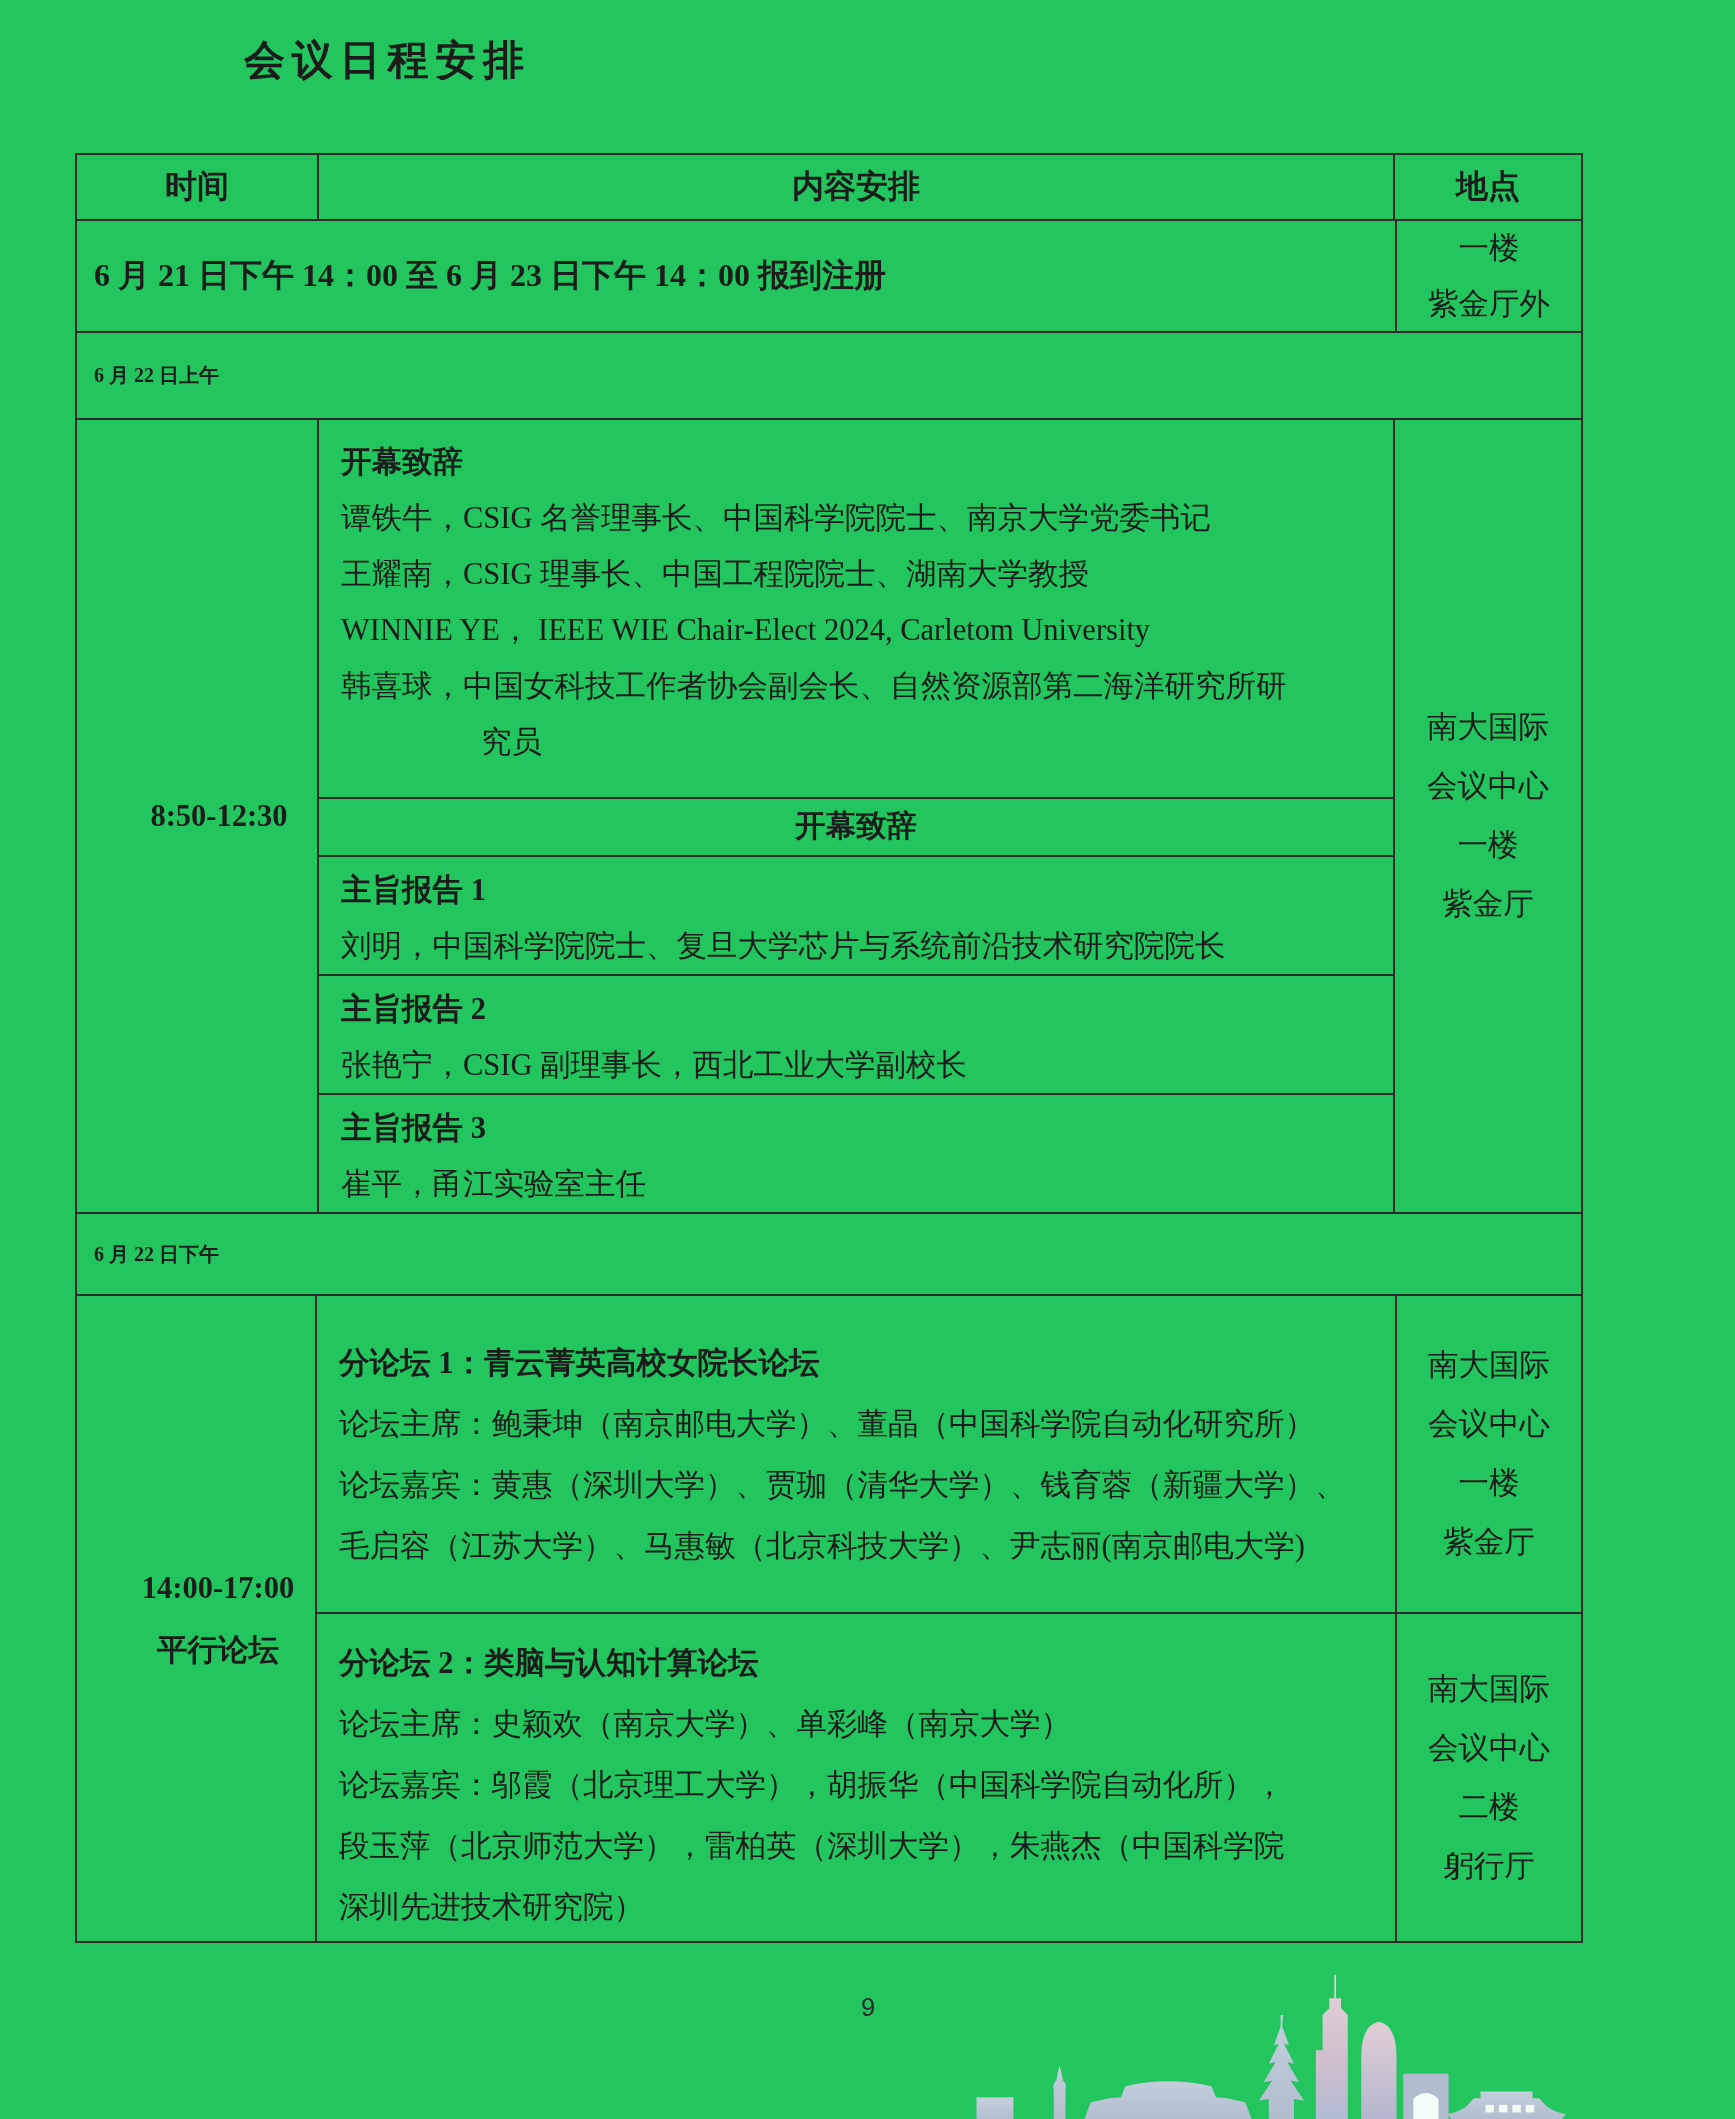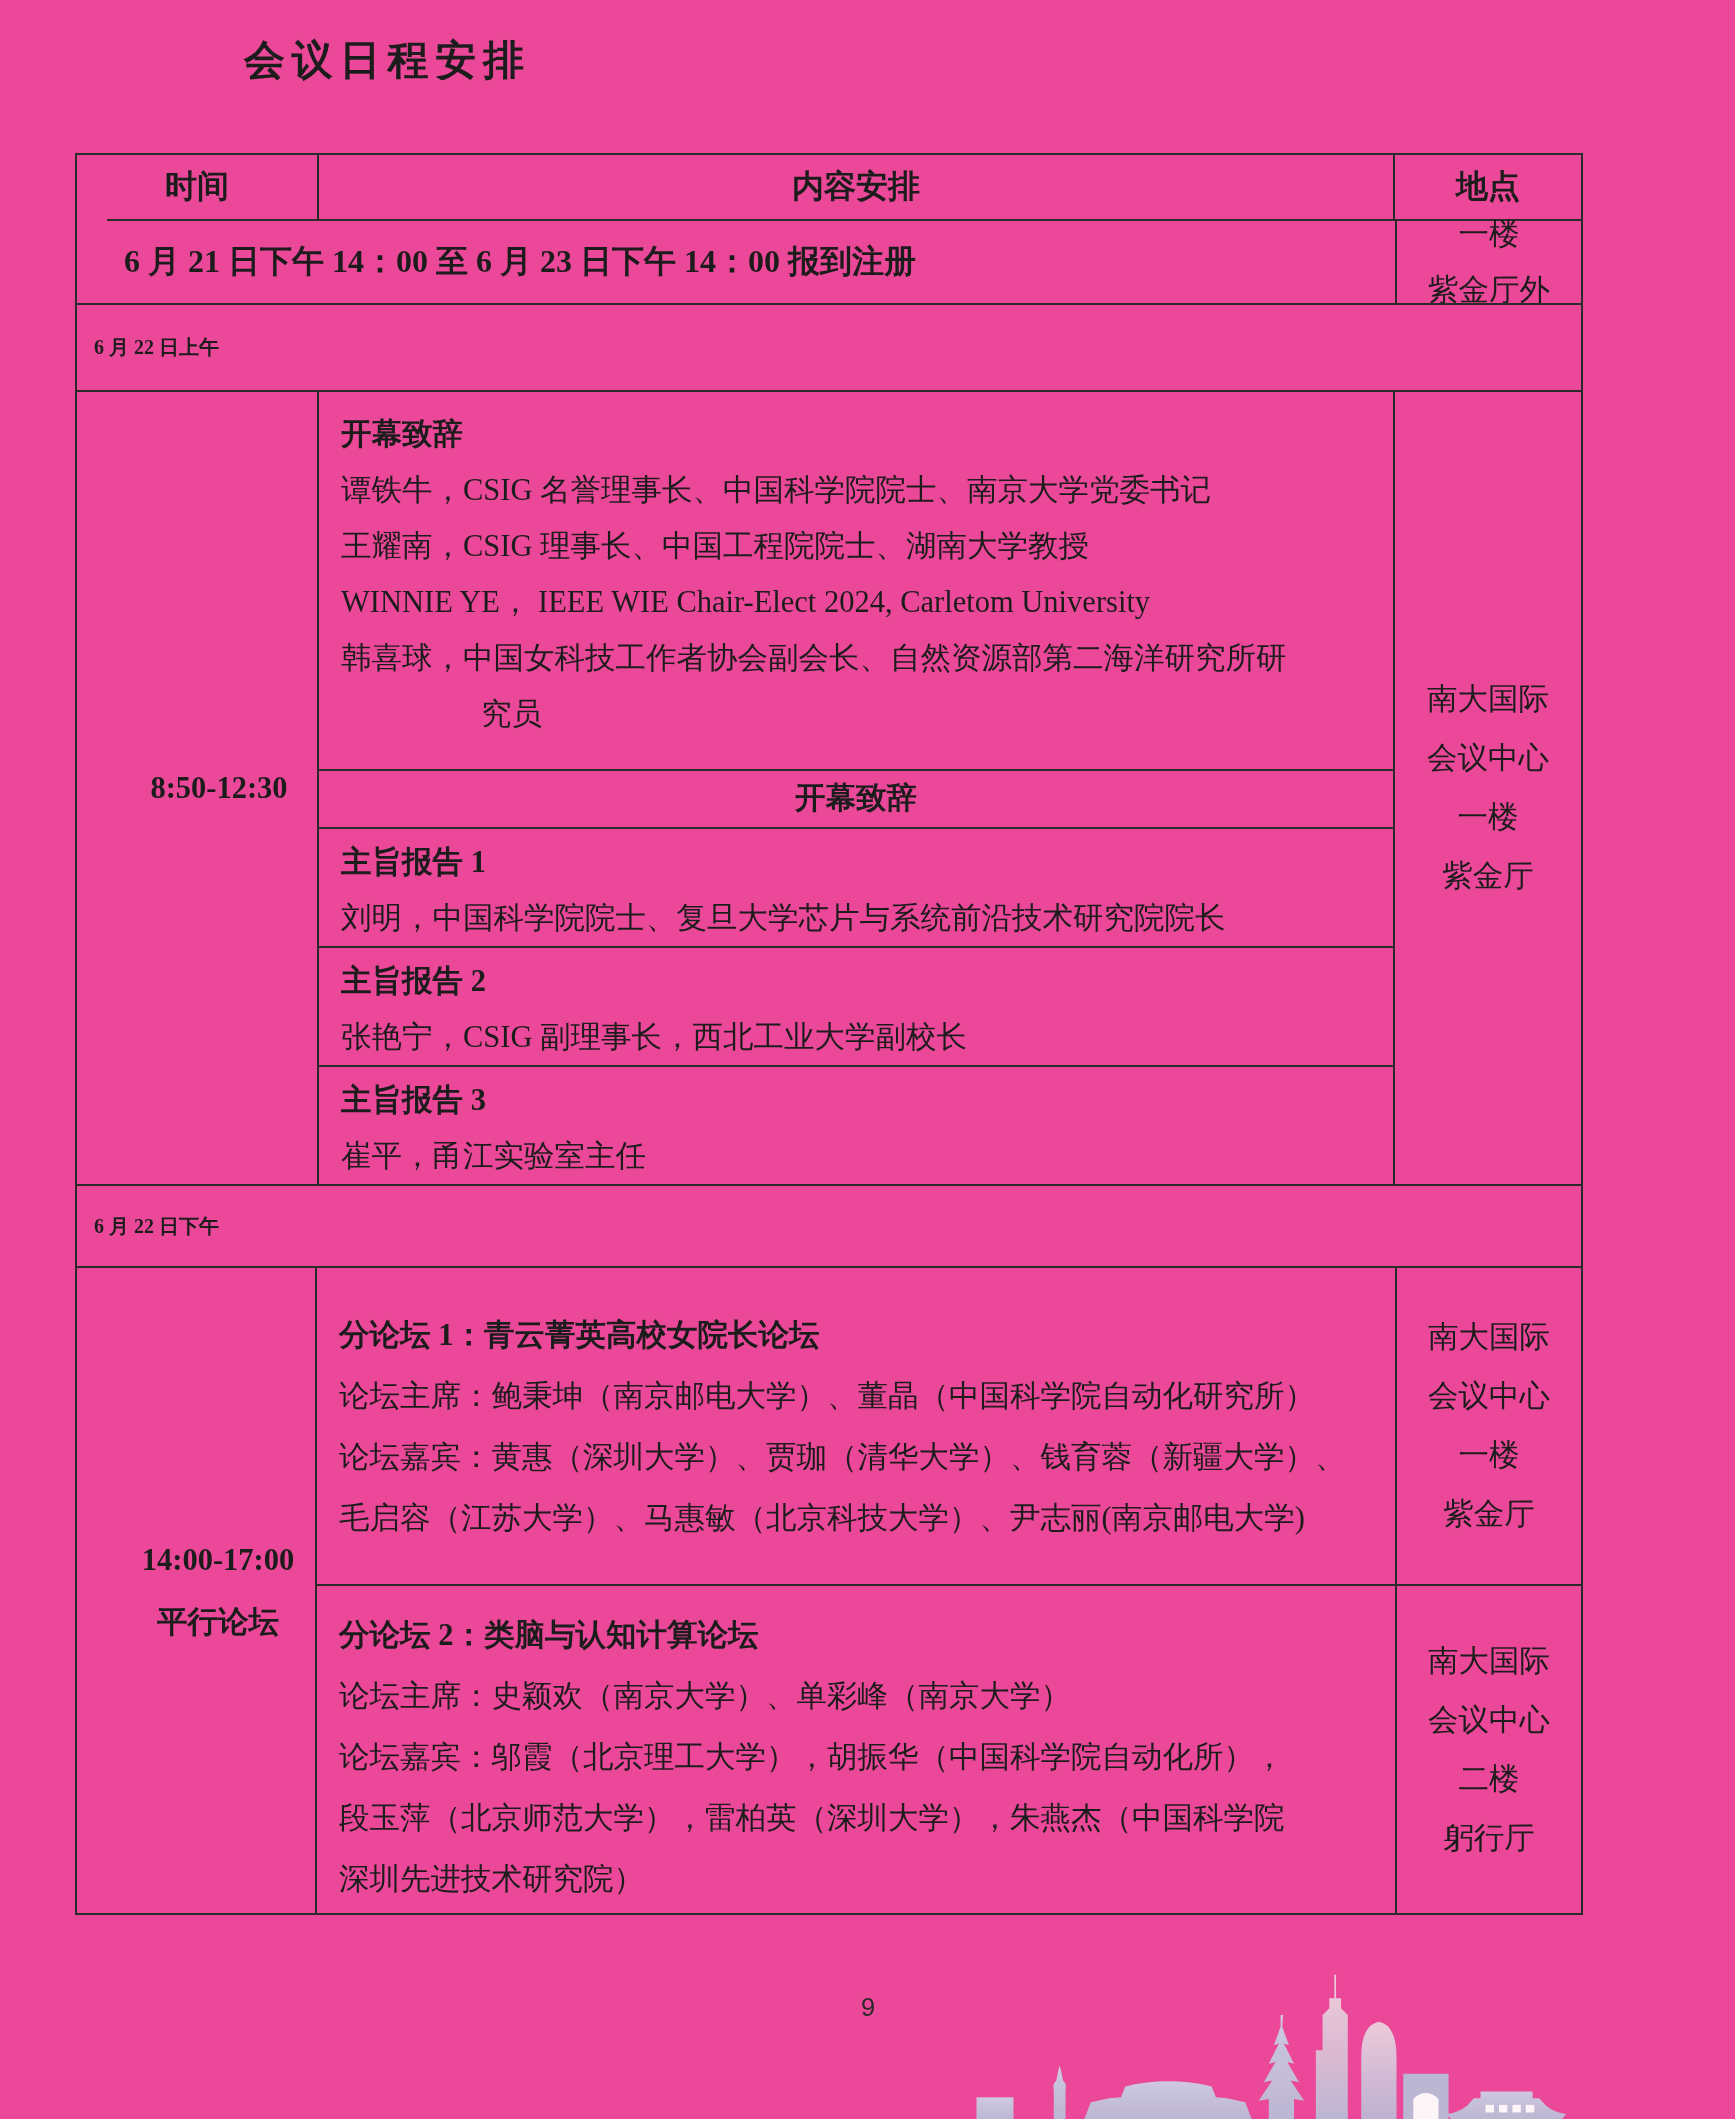--- a/index.html
+++ b/index.html
@@ -1,36 +1,36 @@
 <!DOCTYPE html>
 <html style="font-size:13.6px"><head>
 <meta charset="utf-8">
 <style>
   html,body{margin:0;padding:0;background:#ffffff;}
   .page{
-    position:relative;width:1736px;height:2120px;background:#ec4899;
+    position:relative;width:1736px;height:2120px;background:#22c55e;
     font-family:"Liberation Serif","DejaVu Serif",serif;color:#1c1c1c;overflow:hidden;
   }
   .doc-title{
     position:absolute;left:244px;top:36px;font-size:41px;font-weight:bold;
     letter-spacing:6.8px;line-height:49px;
   }
   .sched{
     position:absolute;left:75px;top:153px;width:1508px;
     border:2.5px solid #2b2b2b;box-sizing:border-box;
     display:flex;flex-direction:column;font-size:30.5px;
   }
   .row{display:flex;box-sizing:border-box;}
   .row + .row{border-top:2.5px solid #2b2b2b;}
   .c-time{width:240px;box-sizing:border-box;display:flex;align-items:center;justify-content:center;text-align:center;}
   .c-content{flex:1;box-sizing:border-box;border-left:2.5px solid #2b2b2b;border-right:2.5px solid #2b2b2b;}
   .c-loc{width:186px;box-sizing:border-box;display:flex;flex-direction:column;align-items:center;justify-content:center;text-align:center;}
   .hdr{height:64px;font-weight:bold;font-size:32px;}
   .hdr .c-content{display:flex;align-items:center;justify-content:center;}
-  .r-reg{height:84px;margin-left:30px;}
+  .r-reg{height:112px;}
   .r-reg .wide{flex:1;display:flex;align-items:center;padding-left:17px;box-sizing:border-box;font-weight:bold;font-size:32px;}
   .r-reg .c-loc{border-left:2.5px solid #2b2b2b;}
   .loc-line{line-height:56px;}
   .r-day{height:87px;align-items:center;}
   .r-day .daycell{padding-left:17px;font-weight:bold;font-size:20px;}
   .r-day2{height:82px;}
   .r-morning{height:794px;}
   .subcol{display:flex;flex-direction:column;height:100%;}
   .sub{box-sizing:border-box;}
   .sub + .sub{border-top:2.5px solid #2b2b2b;}

